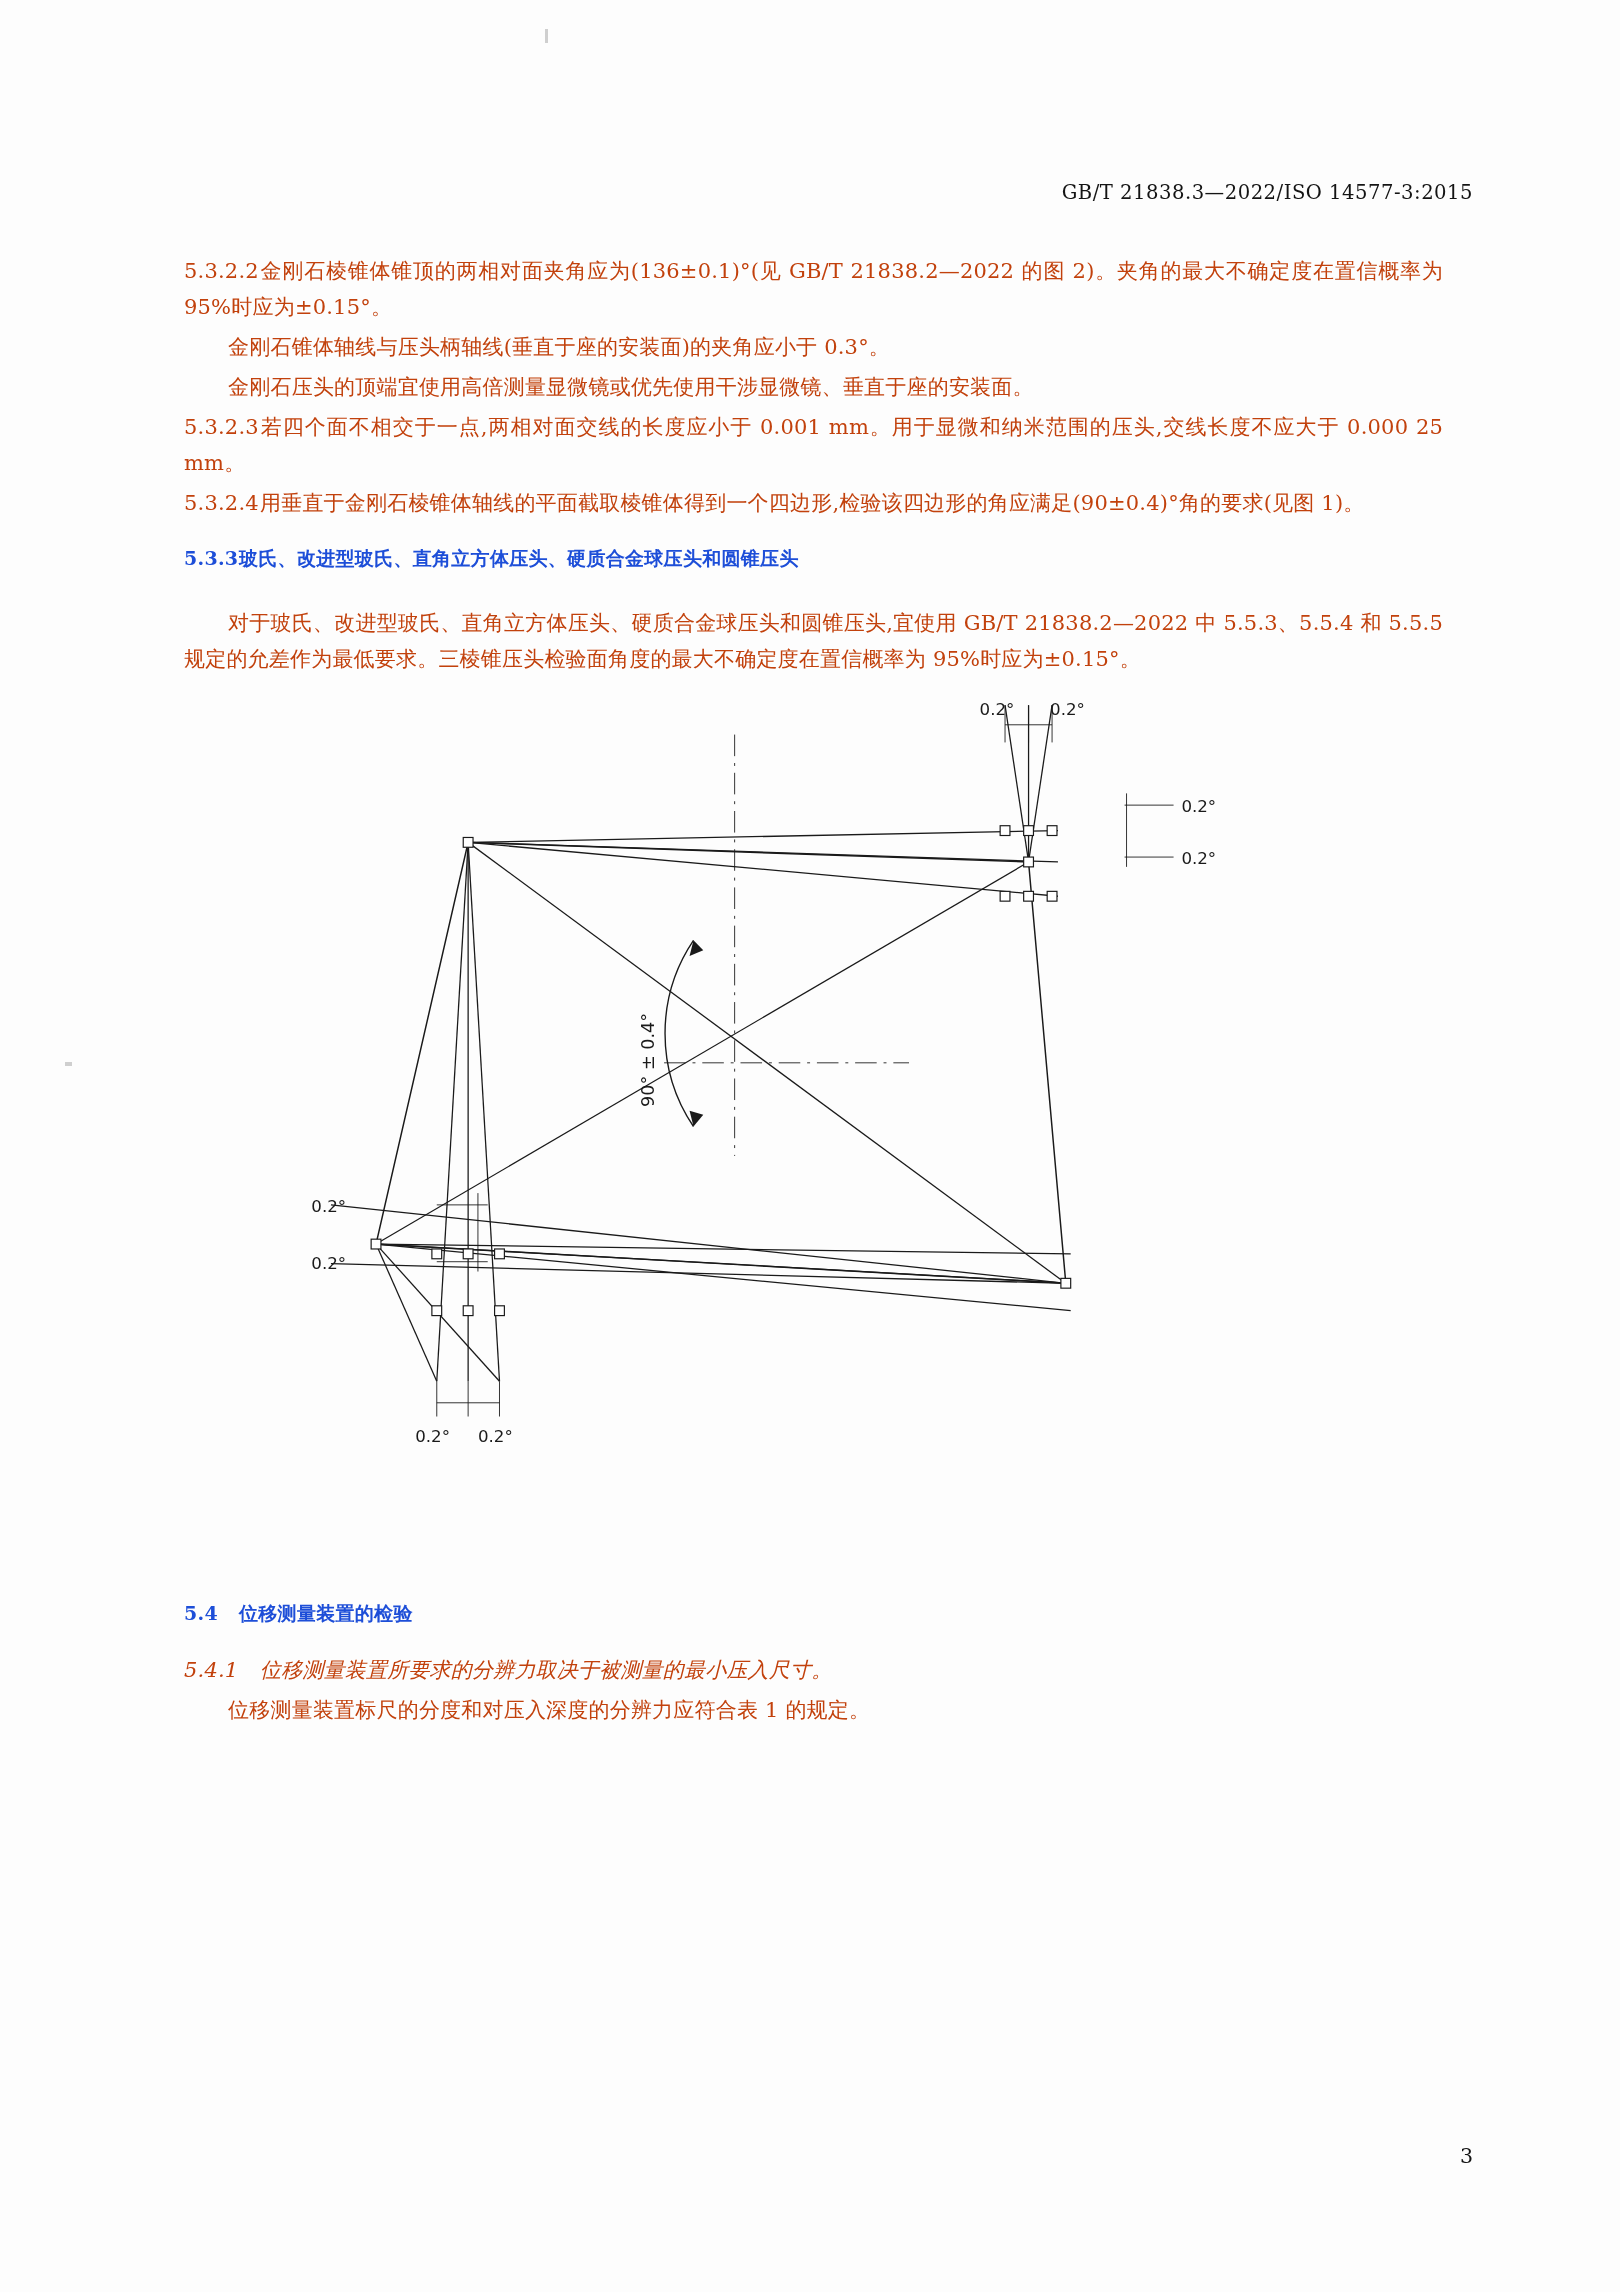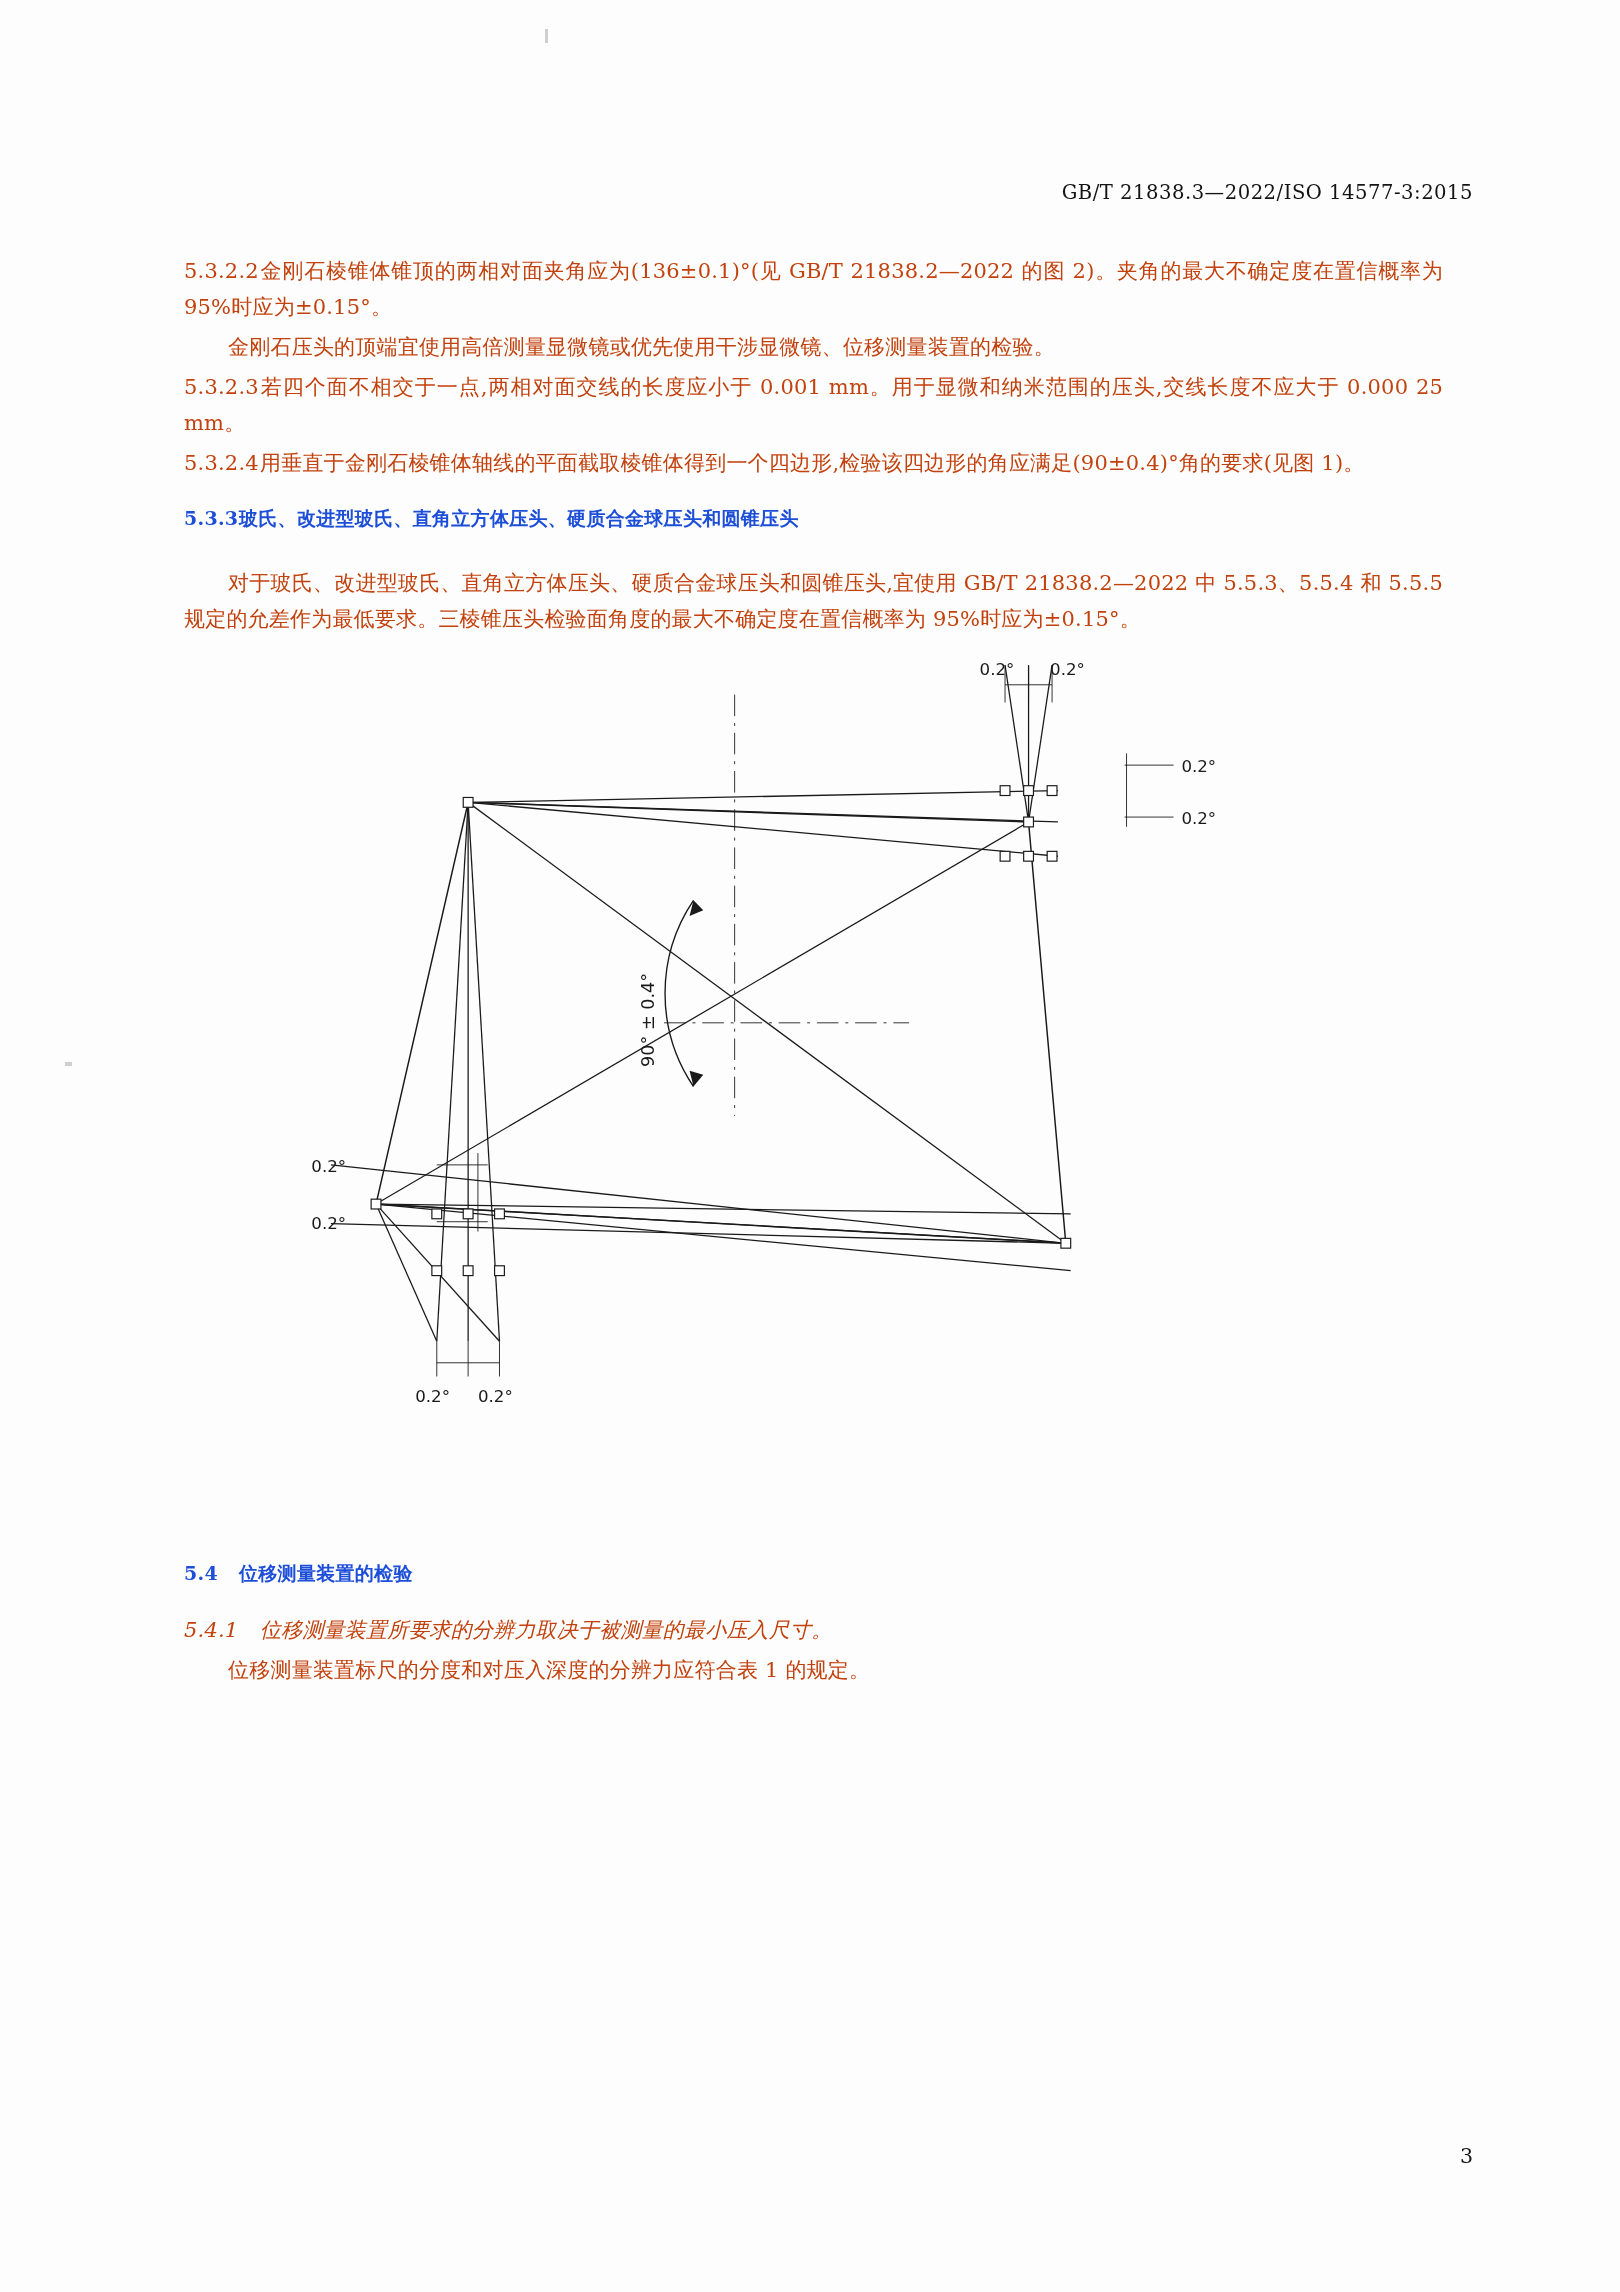--- a/index.html
+++ b/index.html
@@ -108,22 +108,23 @@
 
   <div class="speck" style="left:545px; top:29px; width:2.9px; height:13.7px;"></div>
   <div class="speck" style="left:65px; top:1062px; width:6.9px; height:3.9px;"></div>
 
   <div class="header">GB/T 21838.3—2022/ISO 14577-3:2015</div>
 
   <div class="content">
 
     <p class="para"><span class="num">5.3.2.2</span><span>金刚石棱锥体锥顶的两相对面夹角应为(136±0.1)°(见 GB/T 21838.2—2022 的图 2)。夹角的最大不确定度在置信概率为 95%时应为±0.15°。</span></p>
 
-
-    <p class="para indent">金刚石压头的顶端宜使用高倍测量显微镜或优先使用干涉显微镜、位移测量装置的检验。</p>
+    <p class="para indent">金刚石锥体轴线与压头柄轴线(垂直于座的安装面)的夹角应小于 0.3°。</p>
+
+    <p class="para indent">金刚石压头的顶端宜使用高倍测量显微镜或优先使用干涉显微镜、垂直于座的安装面。</p>
 
     <p class="para"><span class="num">5.3.2.3</span><span>若四个面不相交于一点,两相对面交线的长度应小于 0.001 mm。用于显微和纳米范围的压头,交线长度不应大于 0.000 25 mm。</span></p>
 
     <p class="para"><span class="num">5.3.2.4</span><span>用垂直于金刚石棱锥体轴线的平面截取棱锥体得到一个四边形,检验该四边形的角应满足(90±0.4)°角的要求(见图 1)。</span></p>
 
     <div class="sec-head"><span class="num-s">5.3.3</span><span>玻氏、改进型玻氏、直角立方体压头、硬质合金球压头和圆锥压头</span></div>
 
     <p class="para indent" style="margin-top:29px;">对于玻氏、改进型玻氏、直角立方体压头、硬质合金球压头和圆锥压头,宜使用 GB/T 21838.2—2022 中 5.5.3、5.5.4 和 5.5.5 规定的允差作为最低要求。三棱锥压头检验面角度的最大不确定度在置信概率为 95%时应为±0.15°。</p>
 
     <div class="fig-wrap">

